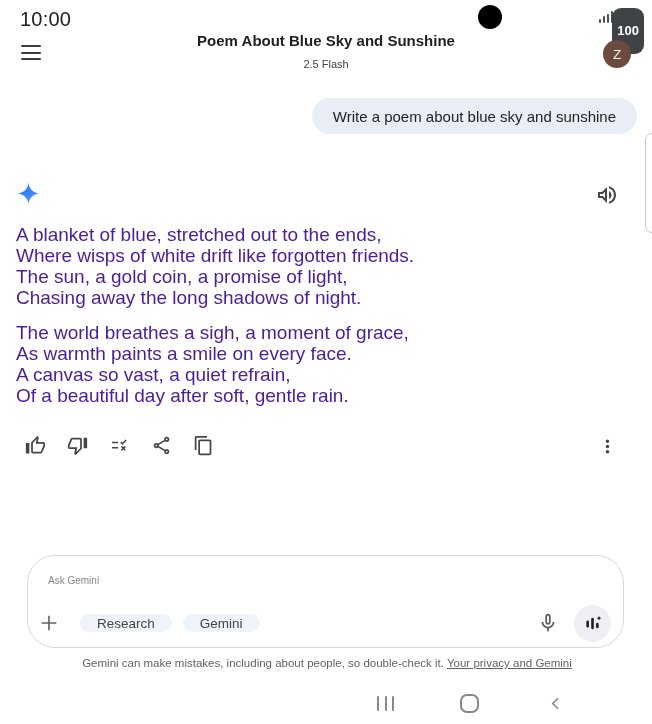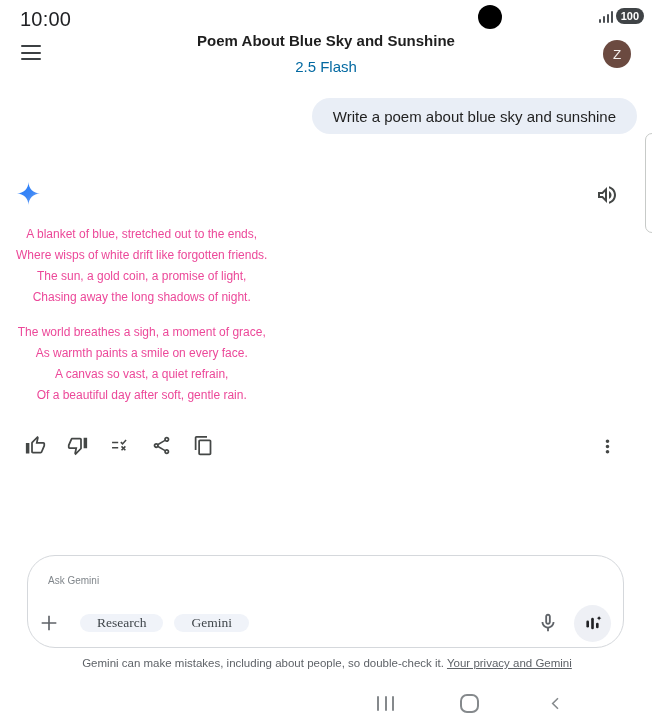--- a/index.html
+++ b/index.html
@@ -11,53 +11,53 @@
   }
   .abs { position:absolute; }
 
   
   .time { left:20px; top:8px; font-size:20px; color:#202124; letter-spacing:.2px; }
   .punch-hole { left:478px; top:5px; width:24px; height:24px; background:#000; border-radius:50%; }
   .signal { right:39px; top:11px; display:flex; align-items:flex-end; gap:1.5px; height:12px; }
   .signal i { display:block; width:2.5px; background:#4a4e52; border-radius:1px; }
   .signal i:nth-child(1){height:4px;} .signal i:nth-child(2){height:7px;}
   .signal i:nth-child(3){height:9.5px;} .signal i:nth-child(4){height:12px;}
-  .battery { right:8px; top:8px; background:#3f4346; color:#fff; font-size:11px; font-weight:700;
-             border-radius:9px; padding:2px 5px; line-height:1.1; }
+  .battery { right:8px; top:8px; background:#3f4346; color:#fff; font-size:13px; font-weight:700;
+             border-radius:9px; padding:16px 5px; line-height:1.1; }
 
   
   .hamburger { left:21px; top:45px; width:20px; height:15px; display:flex; flex-direction:column; justify-content:space-between; cursor:pointer; }
   .hamburger i { display:block; height:2px; background:#3c4043; border-radius:1px; }
   .page-title { left:0; right:0; top:32px; text-align:center; font-size:15px; font-weight:700; color:#1f1f1f; }
-  .page-subtitle { left:0; right:0; top:58px; text-align:center; font-size:15px; color:#0369a1; }
+  .page-subtitle { left:0; right:0; top:58px; text-align:center; font-size:11px; color:#404040; }
   .avatar { left:603px; top:40px; width:28px; height:28px; border-radius:50%; background:#6b4a40;
             color:#f3eeec; font-size:13.5px; display:flex; align-items:center; justify-content:center; cursor:pointer; }
 
   
   .user-bubble { top:98px; right:15px; height:36px; background:#e9eef6; border-radius:22px;
                  display:flex; align-items:center; padding:0 21px; font-size:15px; color:#1f1f1f; }
   .scroll-thumb { right:-7px; top:133px; width:14px; height:100px; border:1.5px solid #c7cac8; border-radius:8px; background:#fff; }
   .sparkle { left:17px; top:182px; width:23px; height:23px; }
   .speaker-btn { left:595px; top:183px; width:24px; height:24px; color:#444746; cursor:pointer; }
-  .poem { left:16px; top:224px; font-size:12px; line-height:21px; color:#ec4899;text-align:center; }
+  .poem { left:16px; top:224px; font-size:19px; line-height:21px; color:#4c1d95; }
   .poem .stanza { margin-bottom:14px; }
 
   
   .actions { left:25px; top:435px; display:flex; gap:21px; }
   .actions .icon-btn, .more-btn { width:21px; height:21px; color:#444746; cursor:pointer; }
   .more-btn { left:597px; top:436px; }
   svg { display:block; width:100%; height:100%; }
 
   
   .input-box { left:27px; top:555px; width:597px; height:93px; border:1px solid #d5d8dc; border-radius:28px; background:#fff; }
   .input-placeholder { left:48px; top:575px; font-size:10px; color:#80868b; }
   .input-row { left:38px; top:605px; right:41px; height:36px; display:flex; align-items:center; }
   .plus-btn { width:22px; height:22px; color:#5f6368; cursor:pointer; margin-right:20px; }
   .chip { background:#f0f3f9; border-radius:18px; height:18px; padding:0 17px; display:flex; align-items:center;
-          font-size:13.5px; color:#40464b; cursor:pointer; margin-right:11px;font-family:Liberation Serif, serif; }
+          font-size:13.5px; color:#40464b; cursor:pointer; margin-right:11px; }
   .input-row .spacer { flex:1; }
   .mic-btn { width:22px; height:22px; color:#5f6368; cursor:pointer; margin-right:15px; }
   .live-btn { width:37px; height:37px; border-radius:50%; background:#eef0f5; display:flex; align-items:center; justify-content:center; cursor:pointer; }
   .live-btn svg { width:21px; height:21px; color:#202124; }
 
   
   .disclaimer { left:2px; right:0; top:657px; text-align:center; font-size:11.5px; color:#5f6368; }
   .disclaimer a { color:#5f6368; text-decoration:underline; cursor:pointer; }
 
   

